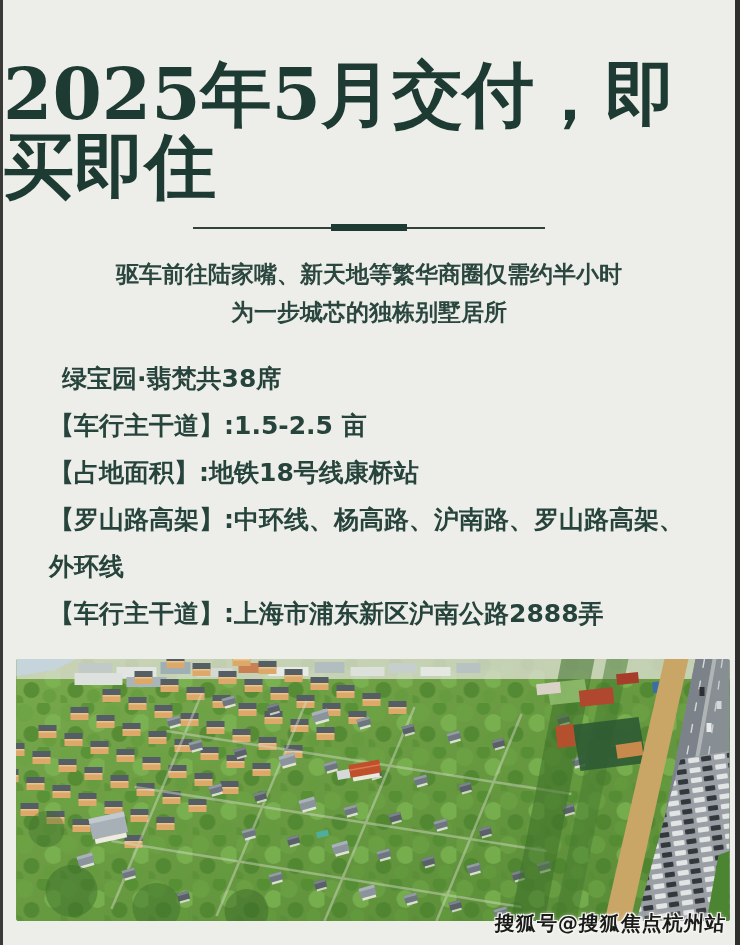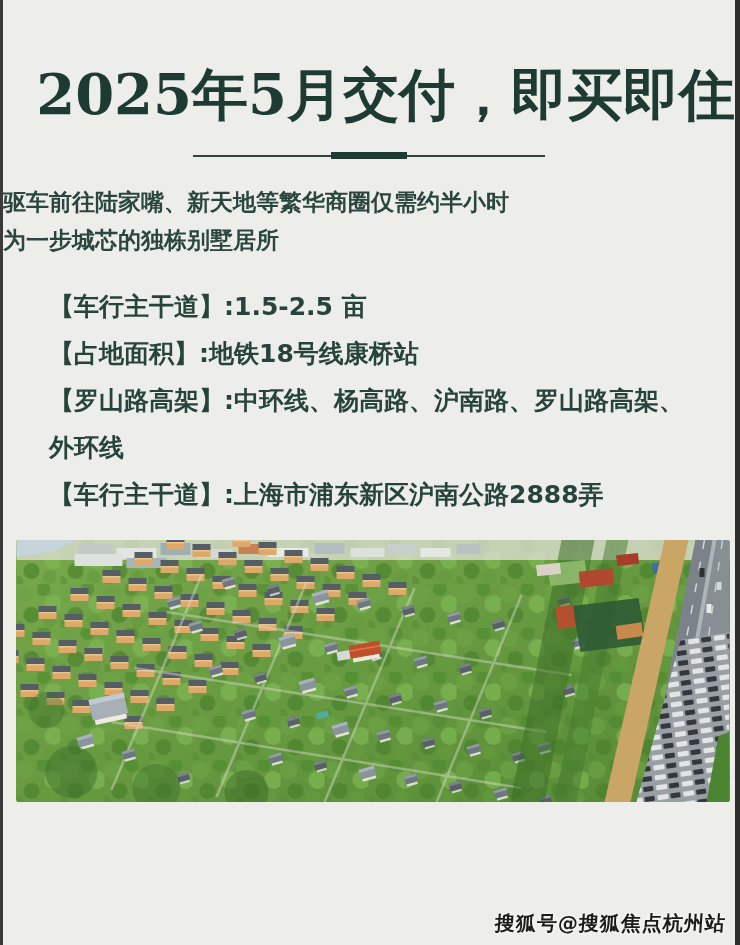--- a/index.html
+++ b/index.html
@@ -8,38 +8,38 @@
     width:740px;height:945px;
     box-sizing:border-box;
     background:#EDEEEA;
     border-left:3px solid #3a3b38;
     border-right:5px solid #2e2f2c;
     overflow:hidden;
     font-family:"DejaVu Sans", sans-serif;
   }
   .title{
     margin:58px 0 0 0;
-    text-align:right;
+    text-align:left;
     font-family:"DejaVu Serif", serif;
     font-weight:700;
-    font-size:56px;
+    font-size:71px;
     line-height:72px;
     color:#1E3B33;
     letter-spacing:0px;
   }
   .divider{
     width:352px;height:7px;
     margin:22px auto 0 auto;
     display:flex;align-items:center;
   }
   .divider .thin{flex:1;height:2px;background:#31423b;}
   .divider .thick{width:76px;height:7px;background:#1E3B33;}
   .subtitle{
     margin-top:24px;
-    text-align:left;
+    text-align:center;
     font-size:23px;
     line-height:38px;
     font-weight:600;
     color:#2A463E;
   }
   .details{
     margin-top:24px;
     padding:0 38px 0 46px;
     font-size:25px;
     line-height:47px;
@@ -82,20 +82,21 @@
     <span class="thick"></span>
     <span class="thin"></span>
   </div>
 
   <div class="subtitle">
     <div>驱车前往陆家嘴、新天地等繁华商圈仅需约半小时</div>
     <div>为一步城芯的独栋别墅居所</div>
   </div>
 
   <div class="details">
+    <div class="project">绿宝园·翡梵共38席</div>
     <div><span>【车行主干道】</span><span>:1.5-2.5 亩</span></div>
     <div><span>【占地面积】</span><span>:地铁18号线康桥站</span></div>
     <div><span>【罗山路高架】</span><span>:中环线、杨高路、沪南路、罗山路高架、外环线</span></div>
     <div><span>【车行主干道】</span><span>:上海市浦东新区沪南公路2888弄</span></div>
   </div>
 
   <figure class="photo-frame" style="margin-top:22px">
     <svg viewBox="0 0 713 262" width="714" height="262">
       <defs>
         <linearGradient id="gg" x1="0" y1="0" x2="1" y2="1">

